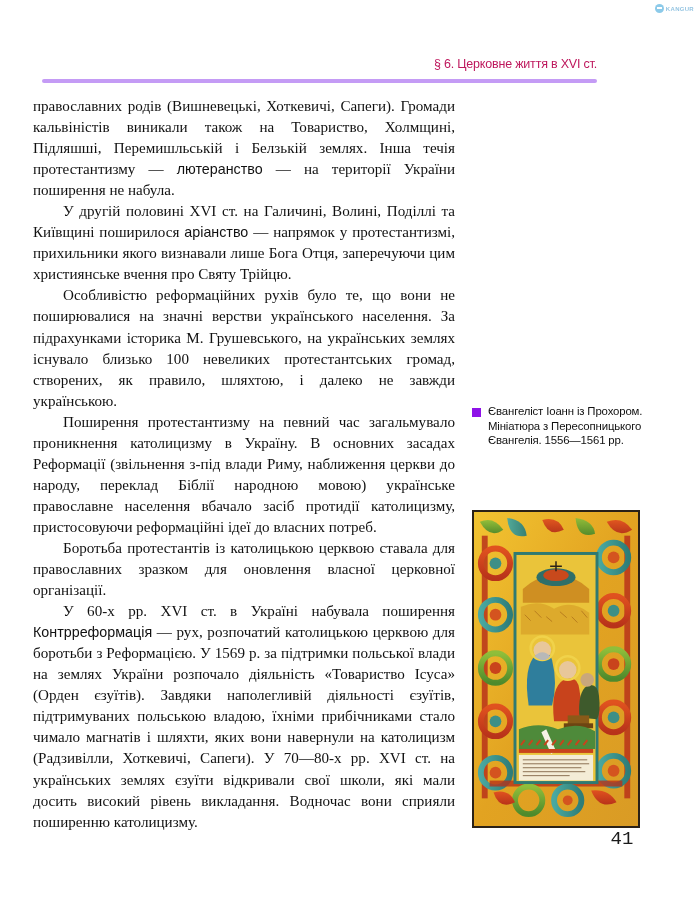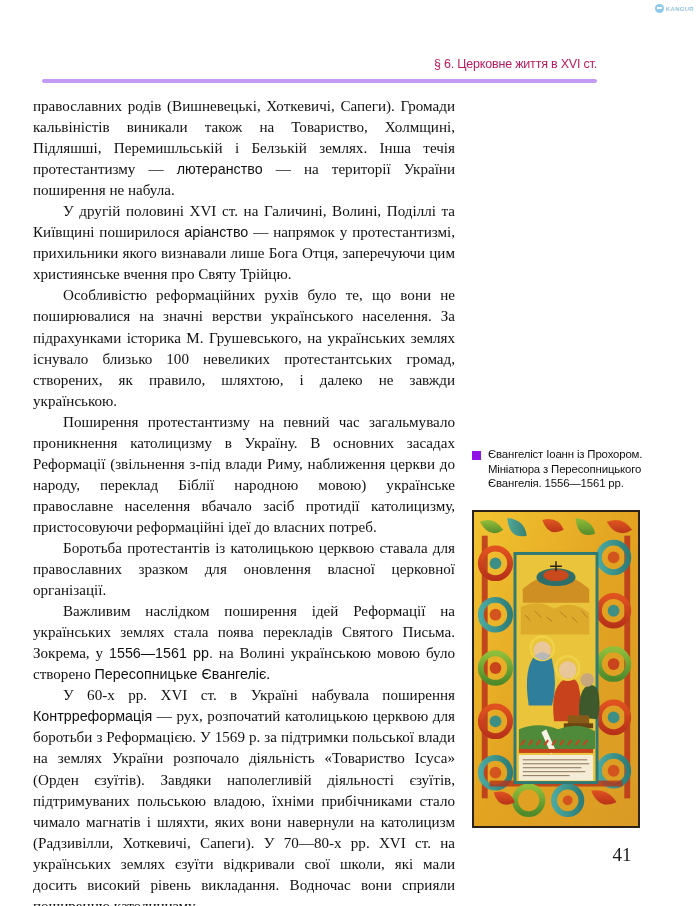--- a/index.html
+++ b/index.html
@@ -88,21 +88,21 @@
   #maincol p.noindent { text-indent: 0; }
   #maincol b {
     font-family: "Liberation Sans", sans-serif;
     font-weight: normal;
     font-size: 14.3px;
   }
 
   
   #caption {
     position: absolute;
-    top: 447px;
+    top: 404px;
     left: 472px;
     width: 180px;
     display: flex;
     align-items: flex-start;
     gap: 7px;
   }
   #caption .bullet {
     width: 9px; height: 9px;
     background: #8e12e8;
     margin-top: 4px;
@@ -129,44 +129,42 @@
   }
   #figure svg { display: block; width: 100%; height: 100%; }
 
   
   #folio {
     position: absolute;
     top: 828px;
     left: 600px;
     width: 44px;
     text-align: center;
-    font-family: Liberation Serif, serif;
+    font-family: Liberation Mono, monospace;
     font-size: 19px;
     color: #1a1a1a;
-    margin-top: 16px;
   }
 </style>
 </head>
 <body>
 
 <div id="watermark">
   <span class="wm-dot"></span>
   <span class="wm-text">KANGUR</span>
 </div>
 
 <div id="runhead">§ 6. Церковне життя в XVI ст.</div>
 <div id="rule" style="background: rgb(196, 155, 245);"></div>
 
 <div id="maincol">
     <p class="noindent"><span>православних родів (Вишневецькі, Хоткевичі, Сапеги). Громади кальвіністів виникали також на Товариство, Холмщині, Підляшші, Перемишльській і Белзькій землях. Інша течія протестантизму — </span><b>лютеранство</b><span> — на території України поширення не набула.</span></p>
     <p><span>У другій половині XVI ст. на Галичині, Волині, Поділлі та Київщині поширилося </span><b>аріанство</b><span> — напрямок у протестантизмі, прихильники якого визнавали лише Бога Отця, заперечуючи цим християнське вчення про Святу Трійцю.</span></p>
     <p><span>Особливістю реформаційних рухів було те, що вони не поширювалися на значні верстви українського населення. За підрахунками історика М. Грушевського, на українських землях існувало близько 100 невеликих протестантських громад, створених, як правило, шляхтою, і далеко не завжди українською.</span></p>
     <p><span>Поширення протестантизму на певний час загальмувало проникнення католицизму в Україну. В основних засадах Реформації (звільнення з-під влади Риму, наближення церкви до народу, переклад Біблії народною мовою) українське православне населення вбачало засіб протидії католицизму, пристосовуючи реформаційні ідеї до власних потреб.</span></p>
     <p><span>Боротьба протестантів із католицькою церквою ставала для православних зразком для оновлення власної церковної організації.</span></p>
-    <p><span>Важливим наслідком поширення ідей Реформації на українських землях стала поява перекладів Святого Письма. Зокрема, у </span><b>1556—1561 рр.</b><span> на Волині українською мовою було створено </span><b>Пересопницьке Євангеліє</b><span>.</span></p>
     <p><span>У 60-х рр. XVI ст. в Україні набувала поширення </span><b>Контрреформація</b><span> — рух, розпочатий католицькою церквою для боротьби з Реформацією. У 1569 р. за підтримки польської влади на землях України розпочало діяльність «Товариство Ісуса» (Орден єзуїтів). Завдяки наполегливій діяльності єзуїтів, підтримуваних польською владою, їхніми прибічниками стало чимало магнатів і шляхти, яких вони навернули на католицизм (Радзивілли, Хоткевичі, Сапеги). У 70—80-х рр. XVI ст. на українських землях єзуїти відкривали свої школи, які мали досить високий рівень викладання. Водночас вони сприяли поширенню католицизму.</span></p>
   </div>
 
 <div id="caption">
   <span class="bullet" style="background: rgb(142, 18, 232);"></span>
   <span class="cap-text">Євангеліст Іоанн із Прохором. Мініатюра з Пересопницького Євангелія. 1556—1561 рр.</span>
 </div>
 
 <div id="figure">
   <svg viewBox="0 0 168 318" preserveAspectRatio="none">

